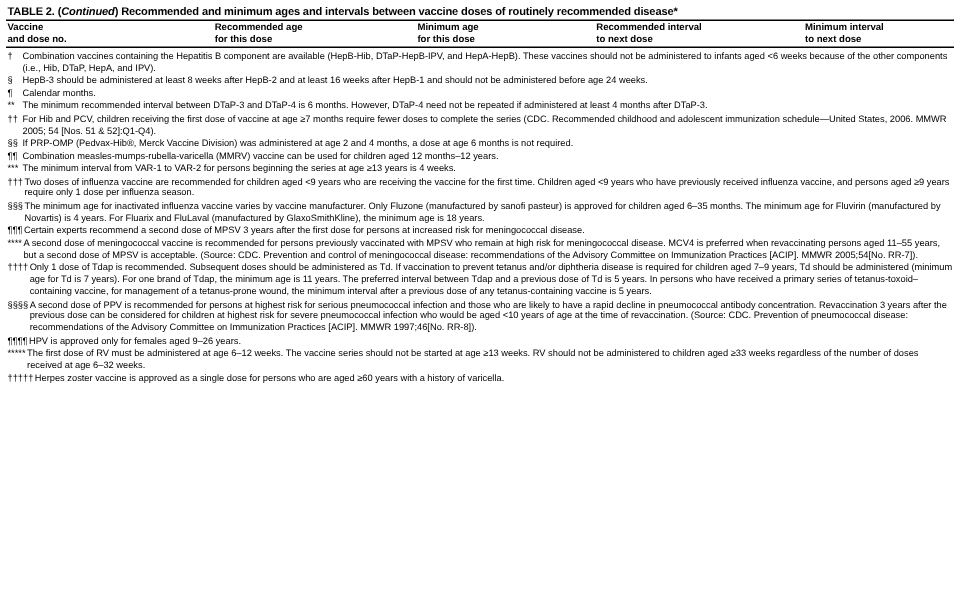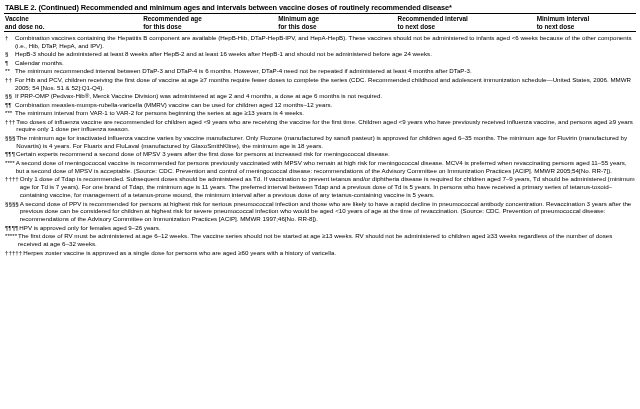--- a/index.html
+++ b/index.html
@@ -23,20 +23,21 @@
     padding: 3px 4px 0 4px;
   }
   .table-title {
     font-size: 7.4px;
     font-weight: bold;
     line-height: 9px;
     margin: 0 0 1px 1px;
     letter-spacing: -0.1px;
   }
   .table-title .ital {
+    font-style: italic;
   }
   .rule-top {
     border-top: 1.4px solid #000;
     margin: 0 0 0 0;
   }
   .header-row {
     display: flex;
     width: 100%;
     padding: 1px 0 1px 0;
   }

